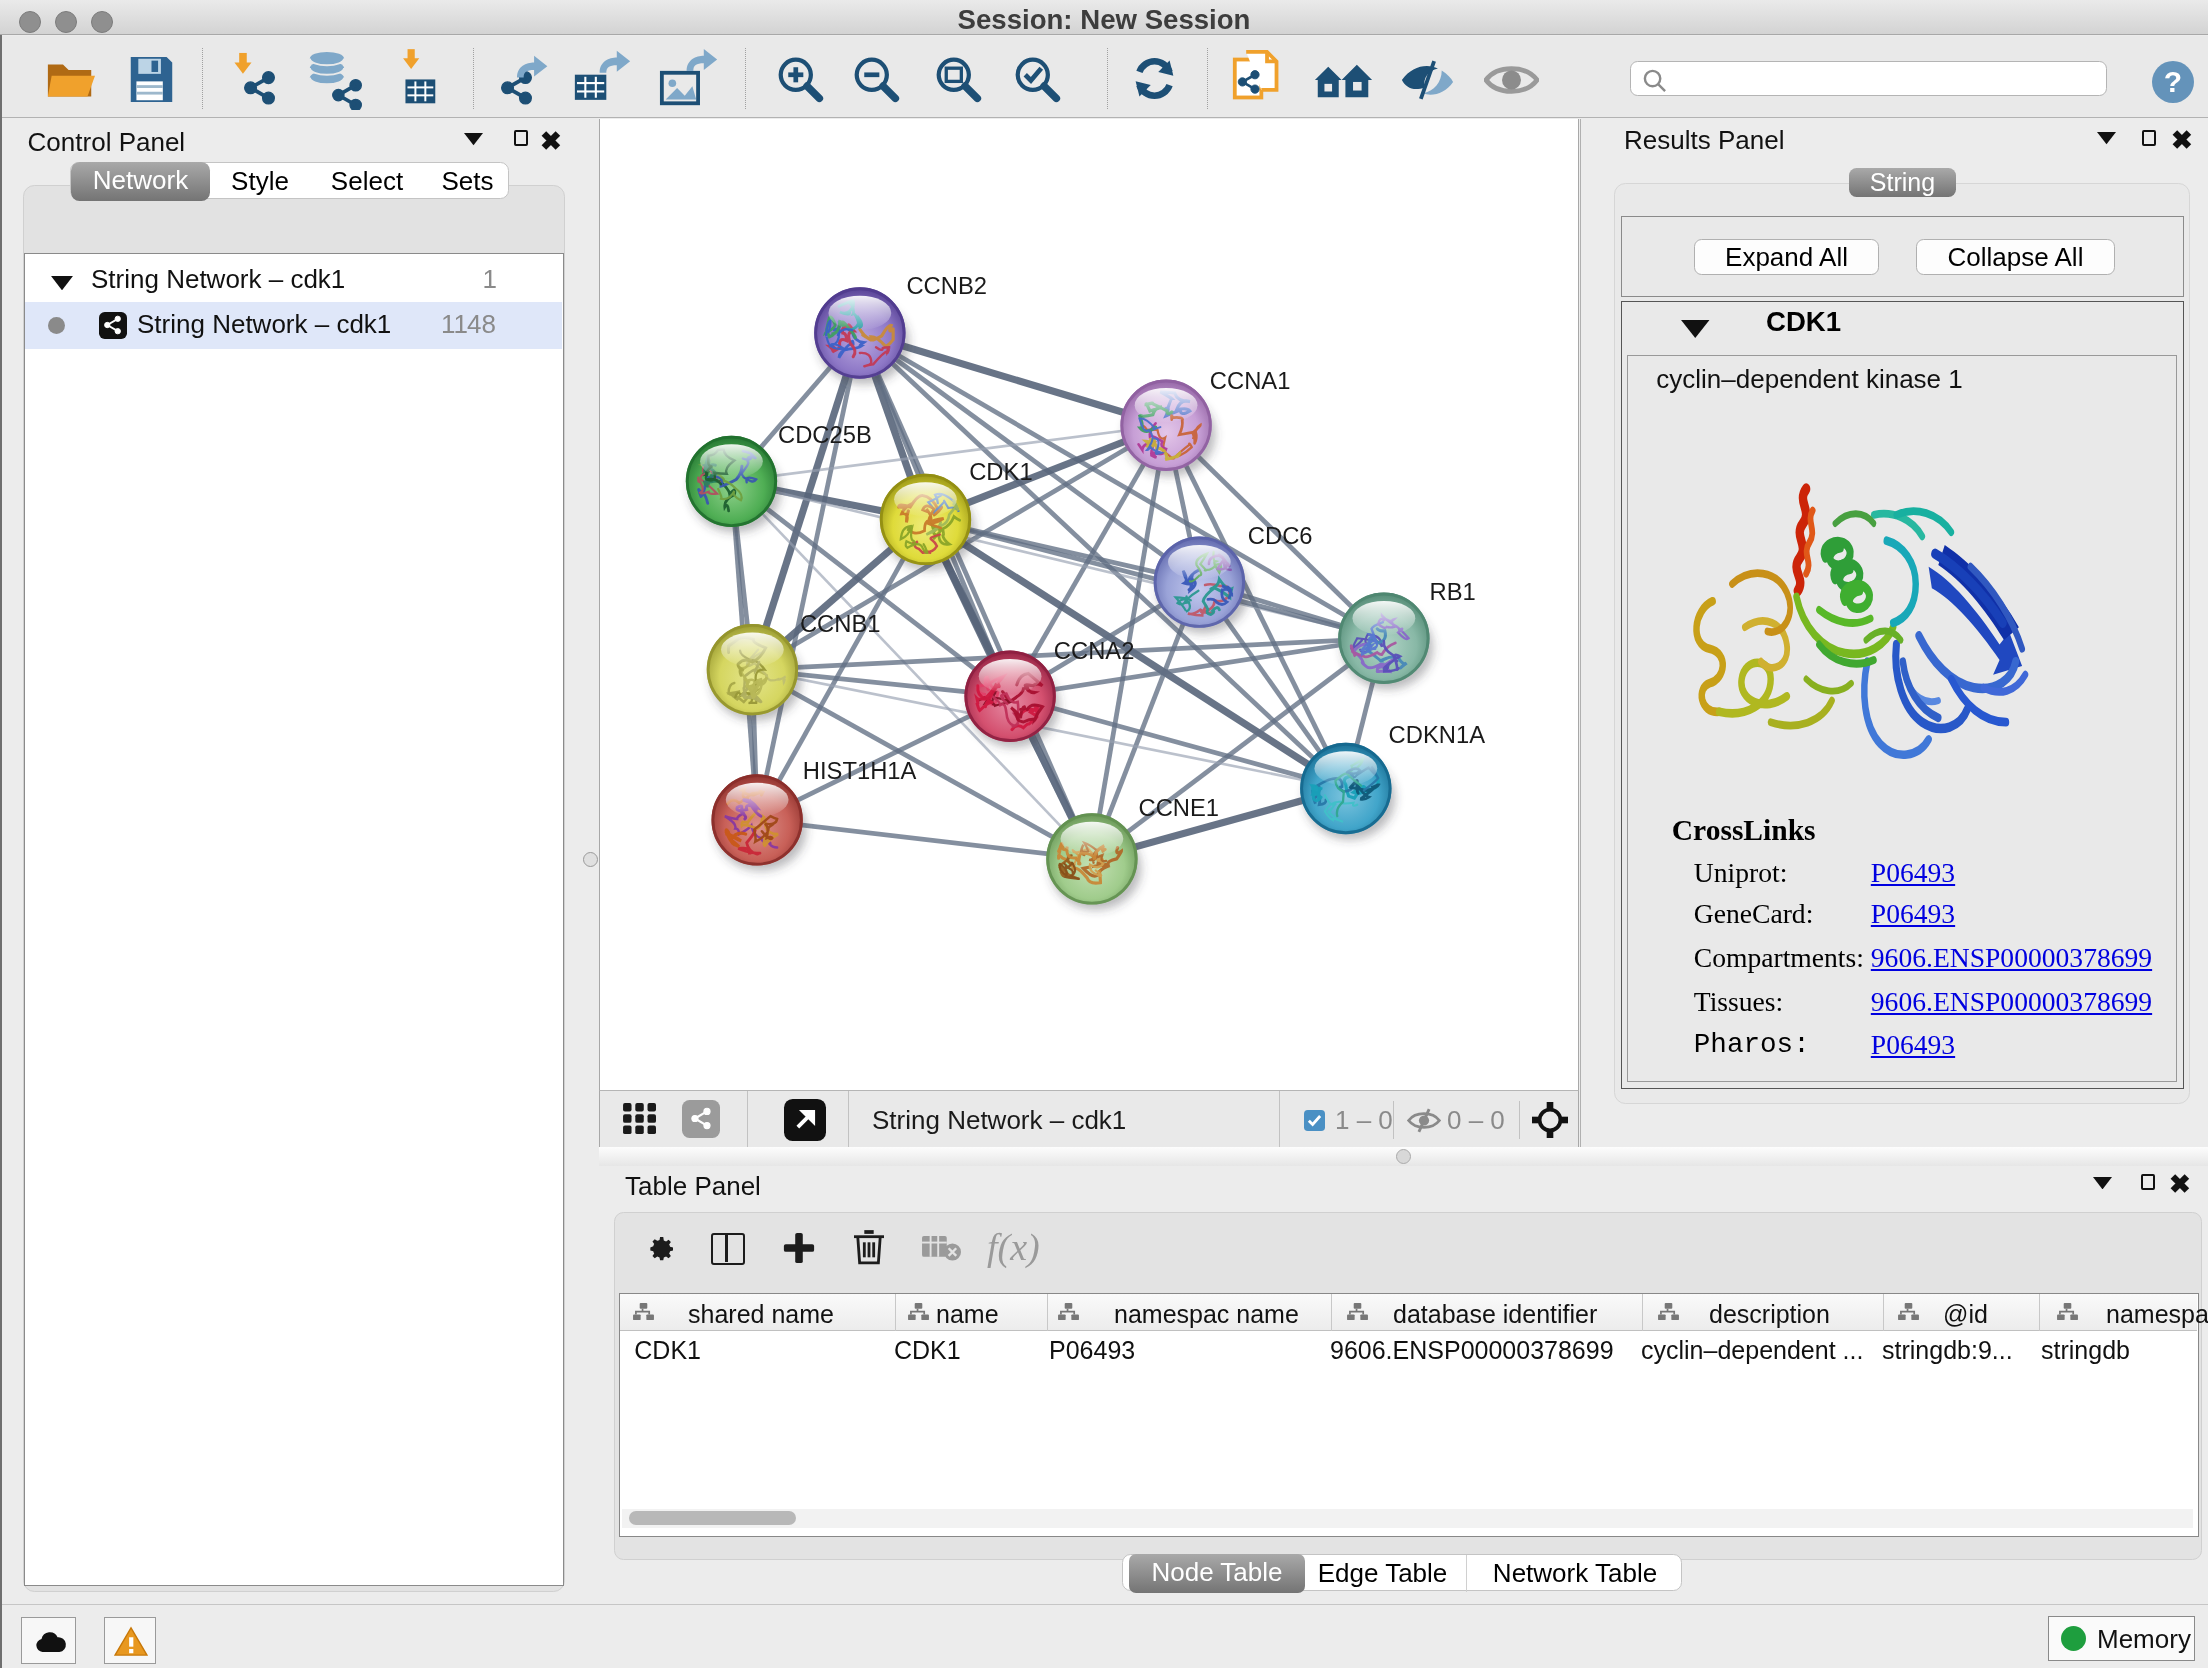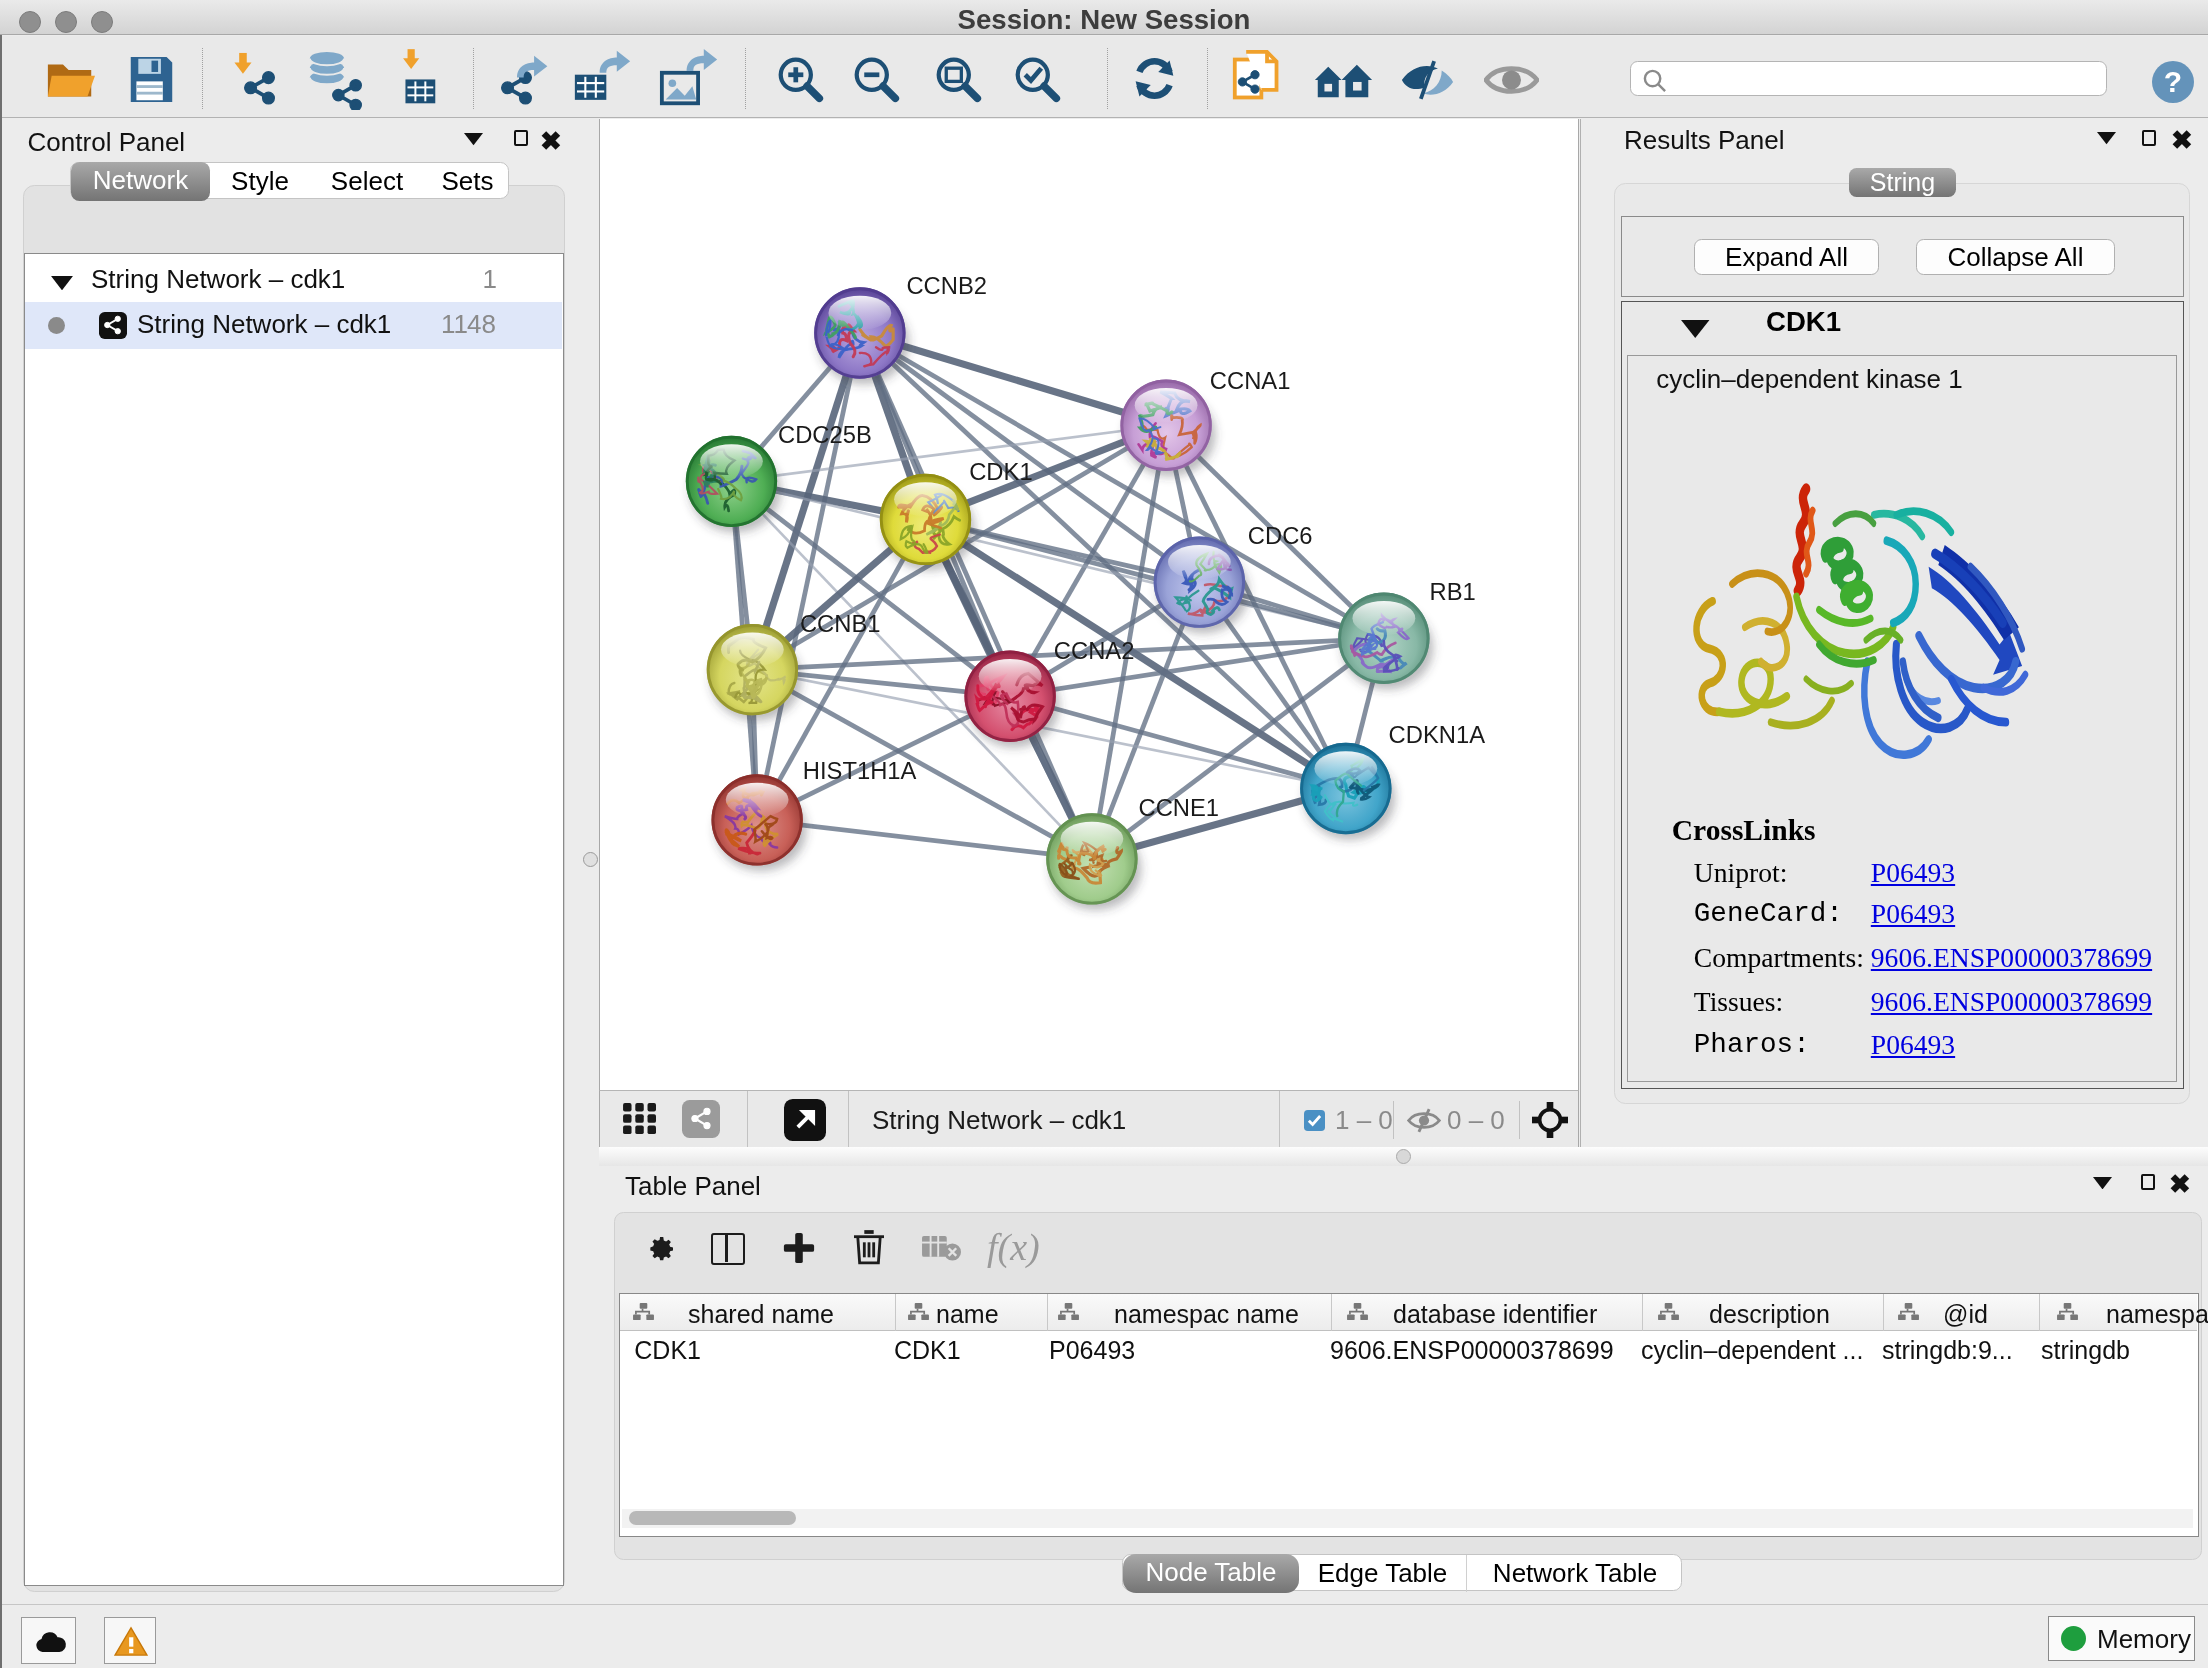--- a/index.html
+++ b/index.html
@@ -659,21 +659,21 @@
           <path d="M345 60 C375 50 410 58 430 80" fill="none" stroke="#18b0a0" stroke-width="9" stroke-linecap="round" opacity="1.0"></path>
           <path d="M355 230 C360 260 380 285 410 295" fill="none" stroke="#3060c8" stroke-width="10" stroke-linecap="round" opacity="1.0"></path>
           <path d="M405 105 C440 120 480 150 510 185" fill="none" stroke="#1840b8" stroke-width="12" stroke-linecap="round" opacity="1.0"></path>
           <path d="M430 250 C450 280 480 300 515 300" fill="none" stroke="#2858d0" stroke-width="10" stroke-linecap="round" opacity="1.0"></path>
           <path d="M460 120 C495 145 525 180 540 215" fill="none" stroke="#3058c0" stroke-width="9" stroke-linecap="round" opacity="1.0"></path>
           <path d="M480 260 C505 270 530 265 545 245" fill="none" stroke="#4068d8" stroke-width="9" stroke-linecap="round" opacity="1.0"></path>
         </svg>
     <div class="abs" style="left:44px;top:458px;font-family:'Liberation Serif',serif;font-size:29.5px;font-weight:bold;color:#000">CrossLinks</div>
     <div class="abs" style="left:66px;top:501px;font-family:'Liberation Serif',serif;font-size:27.6px;color:#000">Uniprot:</div>
     <div class="abs" style="left:243px;top:501px;font-family:'Liberation Serif',serif;font-size:27.6px;color:#0000e0;text-decoration:underline">P06493</div>
-    <div class="abs" style="left:66px;top:542px;font-family:Liberation Mono, monospace;font-size:27.6px;color:#000">GeneCard:</div>
+    <div class="abs" style="left:66px;top:542px;font-family:Liberation Serif, serif;font-size:27.6px;color:#000">GeneCard:</div>
     <div class="abs" style="left:243px;top:542px;font-family:'Liberation Serif',serif;font-size:27.6px;color:#0000e0;text-decoration:underline">P06493</div>
     <div class="abs" style="left:66px;top:586px;font-family:'Liberation Serif',serif;font-size:27.6px;color:#000">Compartments:</div>
     <div class="abs" style="left:243px;top:586px;font-family:'Liberation Serif',serif;font-size:27.6px;color:#0000e0;text-decoration:underline">9606.ENSP00000378699</div>
     <div class="abs" style="left:66px;top:630px;font-family:'Liberation Serif',serif;font-size:27.6px;color:#000">Tissues:</div>
     <div class="abs" style="left:243px;top:630px;font-family:'Liberation Serif',serif;font-size:27.6px;color:#0000e0;text-decoration:underline">9606.ENSP00000378699</div>
     <div class="abs" style="left:66px;top:673px;font-family:Liberation Mono, monospace;font-size:27.6px;color:#000">Pharos:</div>
     <div class="abs" style="left:243px;top:673px;font-family:'Liberation Serif',serif;font-size:27.6px;color:#0000e0;text-decoration:underline">P06493</div>
   </div>
 </div>
 </div>
@@ -801,21 +801,21 @@
     <div class="abs" style="left:1021px;top:4.8px">cyclin–dependent ...</div>
     <div class="abs" style="left:1262px;top:4.8px">stringdb:9...</div>
     <div class="abs" style="left:1421px;top:4.8px">stringdb</div>
   </div>
   <div class="abs" style="left:1.9px;top:215px;width:1571px;height:19px;background:#f2f2f2">
     <div class="abs" style="left:7.6px;top:1.9px;width:167px;height:14.3px;background:#b8b8b8;border-radius:7.6px"></div>
   </div>
 </div>
 
 <div class="abs" style="left:523px;top:388px;width:560px;height:37px;font-size:26px;text-align:center;background:#fff;border:1px solid #c4c4c4;border-radius:8.6px">
-  <div class="abs" style="left:0;top:-1px;width:176px;height:39px;background:linear-gradient(#a9a9a9,#747474);border-radius:13px;color:#fff;line-height:37px">Node Table</div>
+  <div class="abs" style="left:6px;top:-1px;width:176px;height:39px;background:linear-gradient(#a9a9a9,#747474);border-radius:7px;color:#fff;line-height:37px">Node Table</div>
   <div class="abs" style="left:176px;top:0;width:168px;height:37px;color:#000;line-height:36px;border-right:1px solid #d0d0d0">Edge Table</div>
   <div class="abs" style="left:344px;top:0;width:216px;height:37px;color:#000;line-height:36px">Network Table</div>
 </div>
 </div>
 <div class="abs" style="left:0;top:1604px;width:2208px;height:58px;background:#ececec;border-top:1px solid #c6c6c6">
   <div class="abs" style="left:21px;top:12.4px;width:55px;height:47px;background:#f7f7f7;border:1.4px solid #9a9a9a">
     <svg style="position:absolute;left:10.5px;top:12.4px" width="34" height="23" viewBox="0 0 36 24">
         <path fill="#111" d="M10 22 a7 7 0 0 1 -1 -13.8 A9 9 0 0 1 26 6.5 A6.5 6.5 0 0 1 28 22 Z"></path>
       </svg>
   </div>

